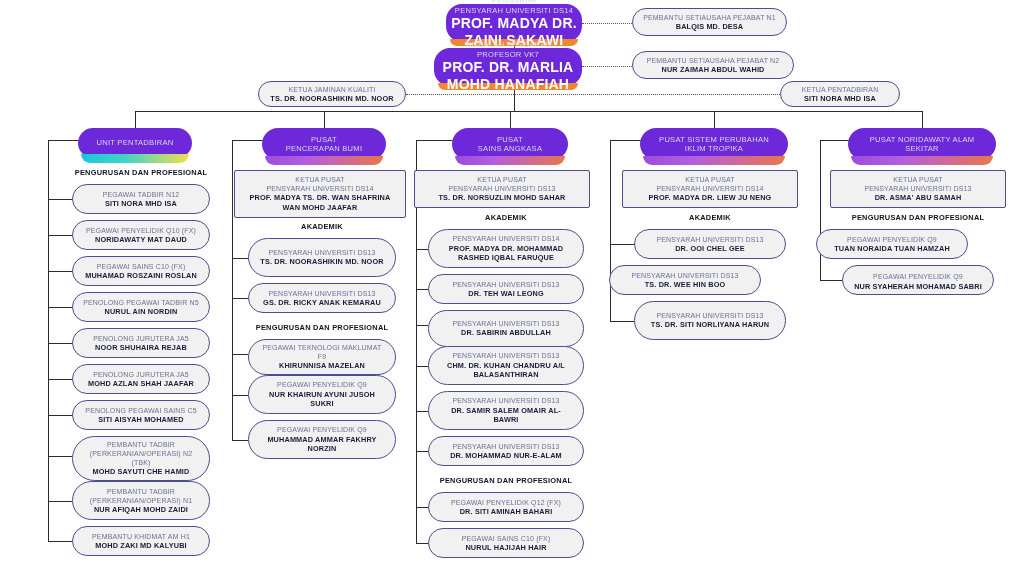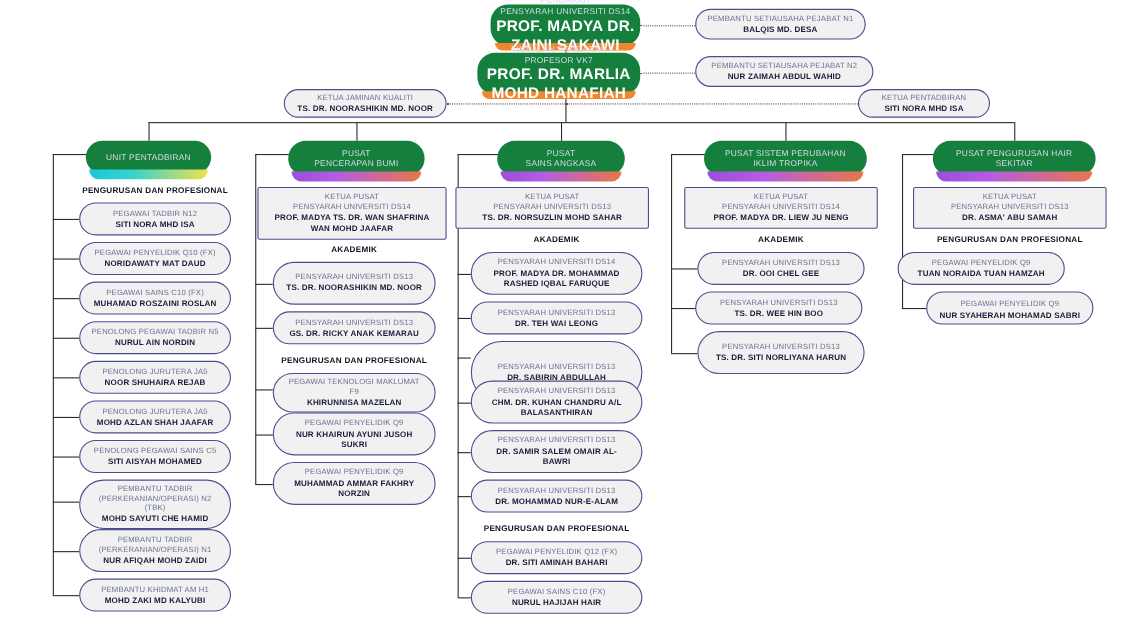--- a/index.html
+++ b/index.html
@@ -13,21 +13,21 @@
 
   
   .ln { position: absolute; background: #2b2b2b; }
   .lnh { height: 1px; }
   .lnv { width: 1px; }
   .dot { position: absolute; height: 0; border-top: 1px dotted #555; }
 
   
   .dark {
     position: absolute;
-    background: #15803d;
+    background: #6d28d9;
     color: #ffffff;
     border-radius: 16px;
     display: flex; flex-direction: column;
     align-items: center; justify-content: center;
     text-align: center;
     line-height: 1.25;
     z-index: 4;
   }
   .dark .t1, .dark .t2 { font-size: 7.6px; color: #d9d9e8; letter-spacing: .25px; }
   .dark .t3 { font-size: 14px; font-weight: bold; color: #ffffff; letter-spacing: .2px; }
@@ -238,21 +238,21 @@
       <div class="pill" style="left:428px; top:229px; width:156px; min-height:39px; padding:3px 10px;">
         <span class="role">PENSYARAH UNIVERSITI DS14</span>
         <span class="name">PROF. MADYA DR. MOHAMMAD RASHED IQBAL FARUQUE</span>
       </div>
       <div class="ln lnh" style="left:416px; top:249px; width:12px;"></div>
       <div class="pill" style="left:428px; top:274px; width:156px; min-height:30px; padding:3px 10px;">
         <span class="role">PENSYARAH UNIVERSITI DS13</span>
         <span class="name">DR. TEH WAI LEONG</span>
       </div>
       <div class="ln lnh" style="left:416px; top:289px; width:12px;"></div>
-      <div class="pill" style="left:428px; top:310px; width:156px; min-height:30px; padding:18px 10px;">
+      <div class="pill" style="left:428px; top:310px; width:156px; min-height:30px; padding:8px 10px;">
         <span class="role">PENSYARAH UNIVERSITI DS13</span>
         <span class="name">DR. SABIRIN ABDULLAH</span>
       </div>
       <div class="ln lnh" style="left:416px; top:325px; width:12px;"></div>
       <div class="pill" style="left:428px; top:346px; width:156px; min-height:39px; padding:3px 10px;">
         <span class="role">PENSYARAH UNIVERSITI DS13</span>
         <span class="name">CHM. DR. KUHAN CHANDRU A/L BALASANTHIRAN</span>
       </div>
       <div class="ln lnh" style="left:416px; top:366px; width:12px;"></div>
       <div class="pill" style="left:428px; top:391px; width:156px; min-height:39px; padding:3px 10px;">
@@ -287,34 +287,34 @@
         <span class="role">KETUA PUSAT</span>
         <span class="role">PENSYARAH UNIVERSITI DS14</span>
         <span class="name">PROF. MADYA DR. LIEW JU NENG</span>
       </div>
       <div class="sect" style="left:620px; top:213px; width:180px;">AKADEMIK</div>
       <div class="pill" style="left:634px; top:229px; width:152px; min-height:30px; padding:3px 10px;">
         <span class="role">PENSYARAH UNIVERSITI DS13</span>
         <span class="name">DR. OOI CHEL GEE</span>
       </div>
       <div class="ln lnh" style="left:610px; top:244px; width:24px;"></div>
-      <div class="pill" style="left:632px; top:265px; width:152px; min-height:30px; padding:1px 10px;">
+      <div class="pill" style="left:609px; top:265px; width:152px; min-height:30px; padding:1px 10px;">
         <span class="role">PENSYARAH UNIVERSITI DS13</span>
         <span class="name">TS. DR. WEE HIN BOO</span>
       </div>
       <div class="ln lnh" style="left:610px; top:280px; width:24px;"></div>
       <div class="pill" style="left:634px; top:301px; width:152px; min-height:39px; padding:3px 10px;">
         <span class="role">PENSYARAH UNIVERSITI DS13</span>
         <span class="name">TS. DR. SITI NORLIYANA HARUN</span>
       </div>
       <div class="ln lnh" style="left:610px; top:321px; width:24px;"></div>
       <div class="ln lnv" style="left:610px; top:140px; height:180.5px;"></div>
       <div class="ln lnh" style="left:610px; top:140px; width:42px;"></div>
       <div class="dark accent-po" style="left:848px; top:128px; width:148px; height:32px;">
-        <span class="t1">PUSAT PENGURUSAN HAIR</span>
+        <span class="t1">PUSAT NORIDAWATY ALAM</span>
         <span class="t2">SEKITAR</span>
       </div>
       <div class="ln lnv" style="left:922px; top:111px; height:17px;"></div>
       <div class="rect" style="left:830px; top:170px; width:176px; min-height:31px; padding:4px 6px;">
         <span class="role">KETUA PUSAT</span>
         <span class="role">PENSYARAH UNIVERSITI DS13</span>
         <span class="name">DR. ASMA' ABU SAMAH</span>
       </div>
       <div class="sect" style="left:828px; top:213px; width:180px;">PENGURUSAN DAN PROFESIONAL</div>
       <div class="pill" style="left:816px; top:229px; width:152px; min-height:30px; padding:3px 10px;">

